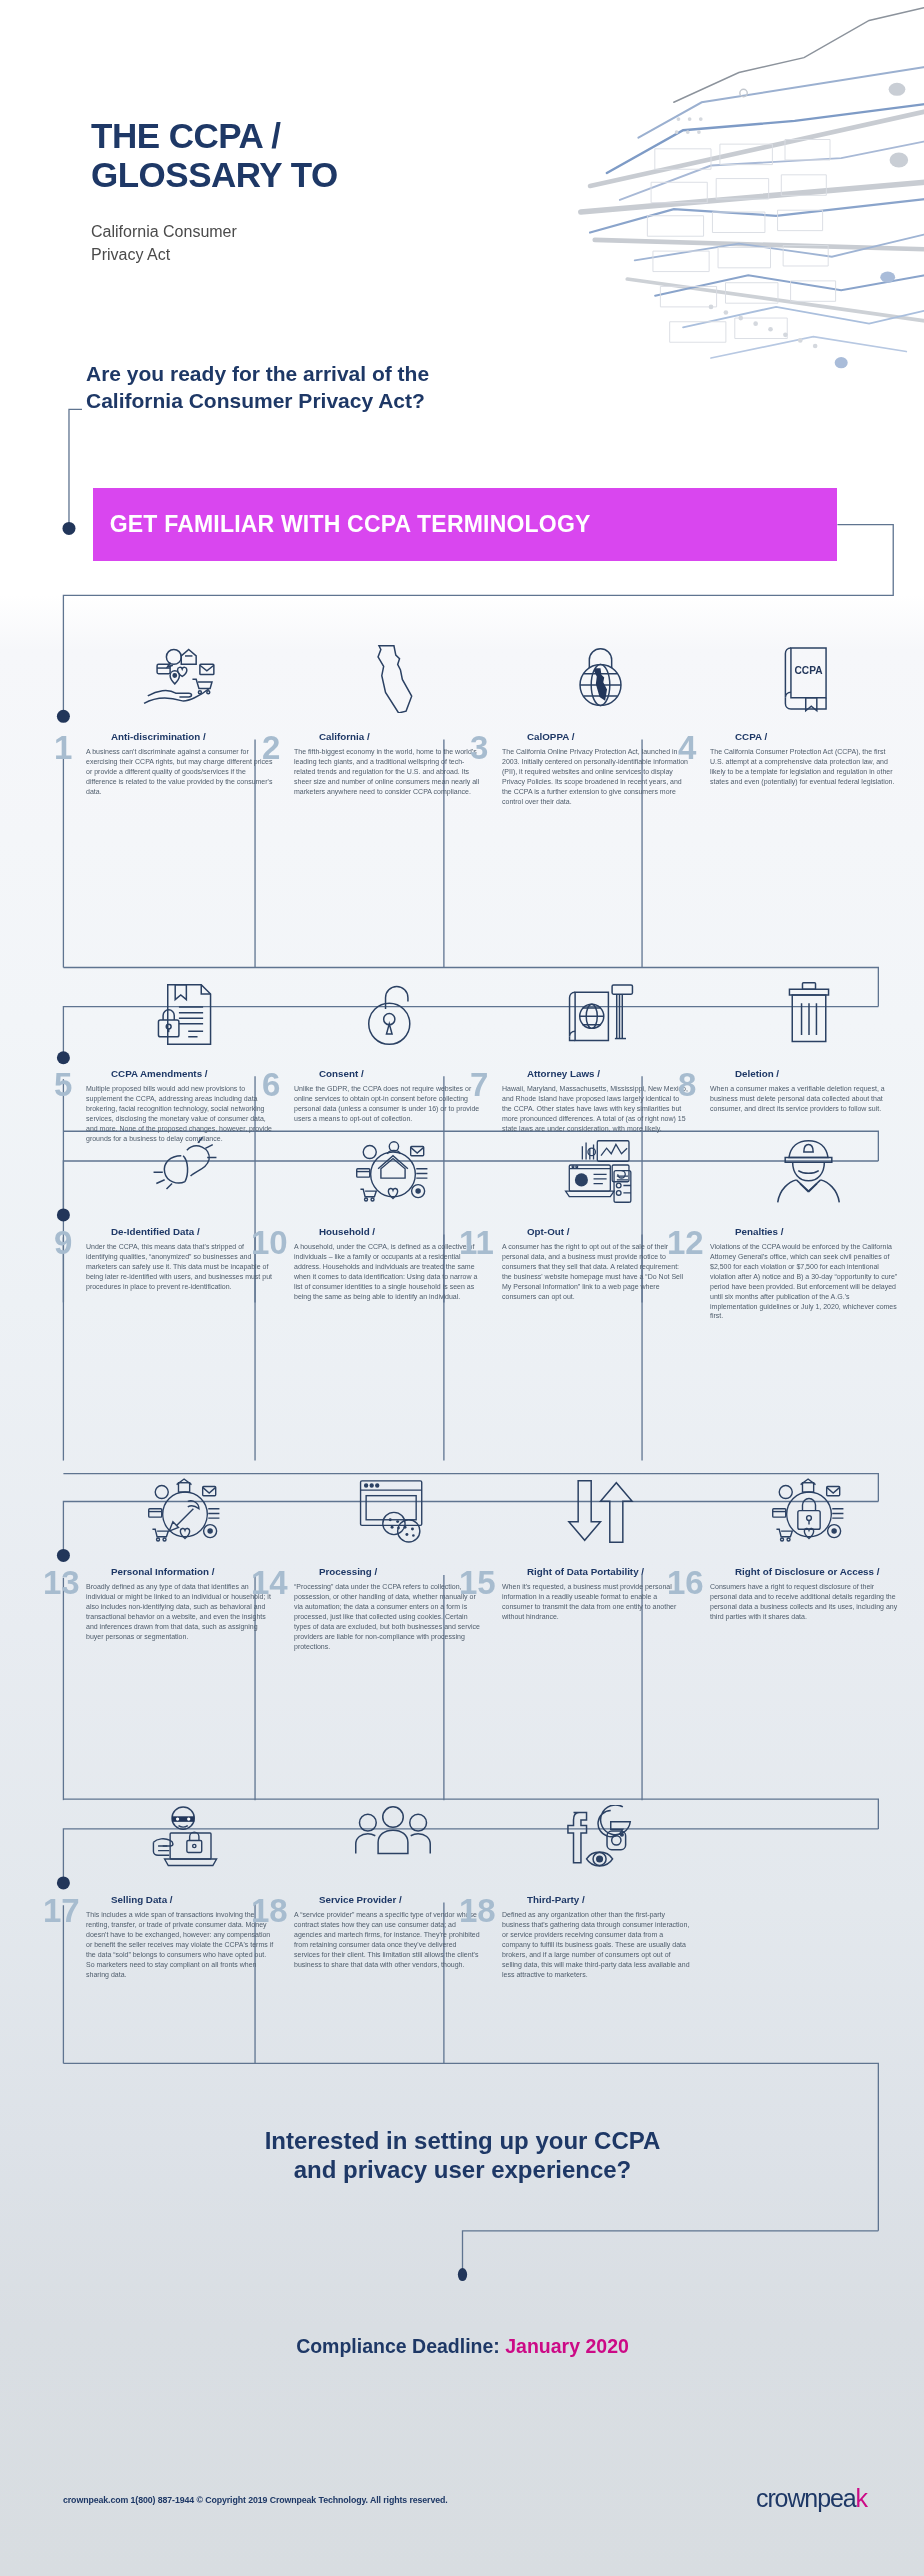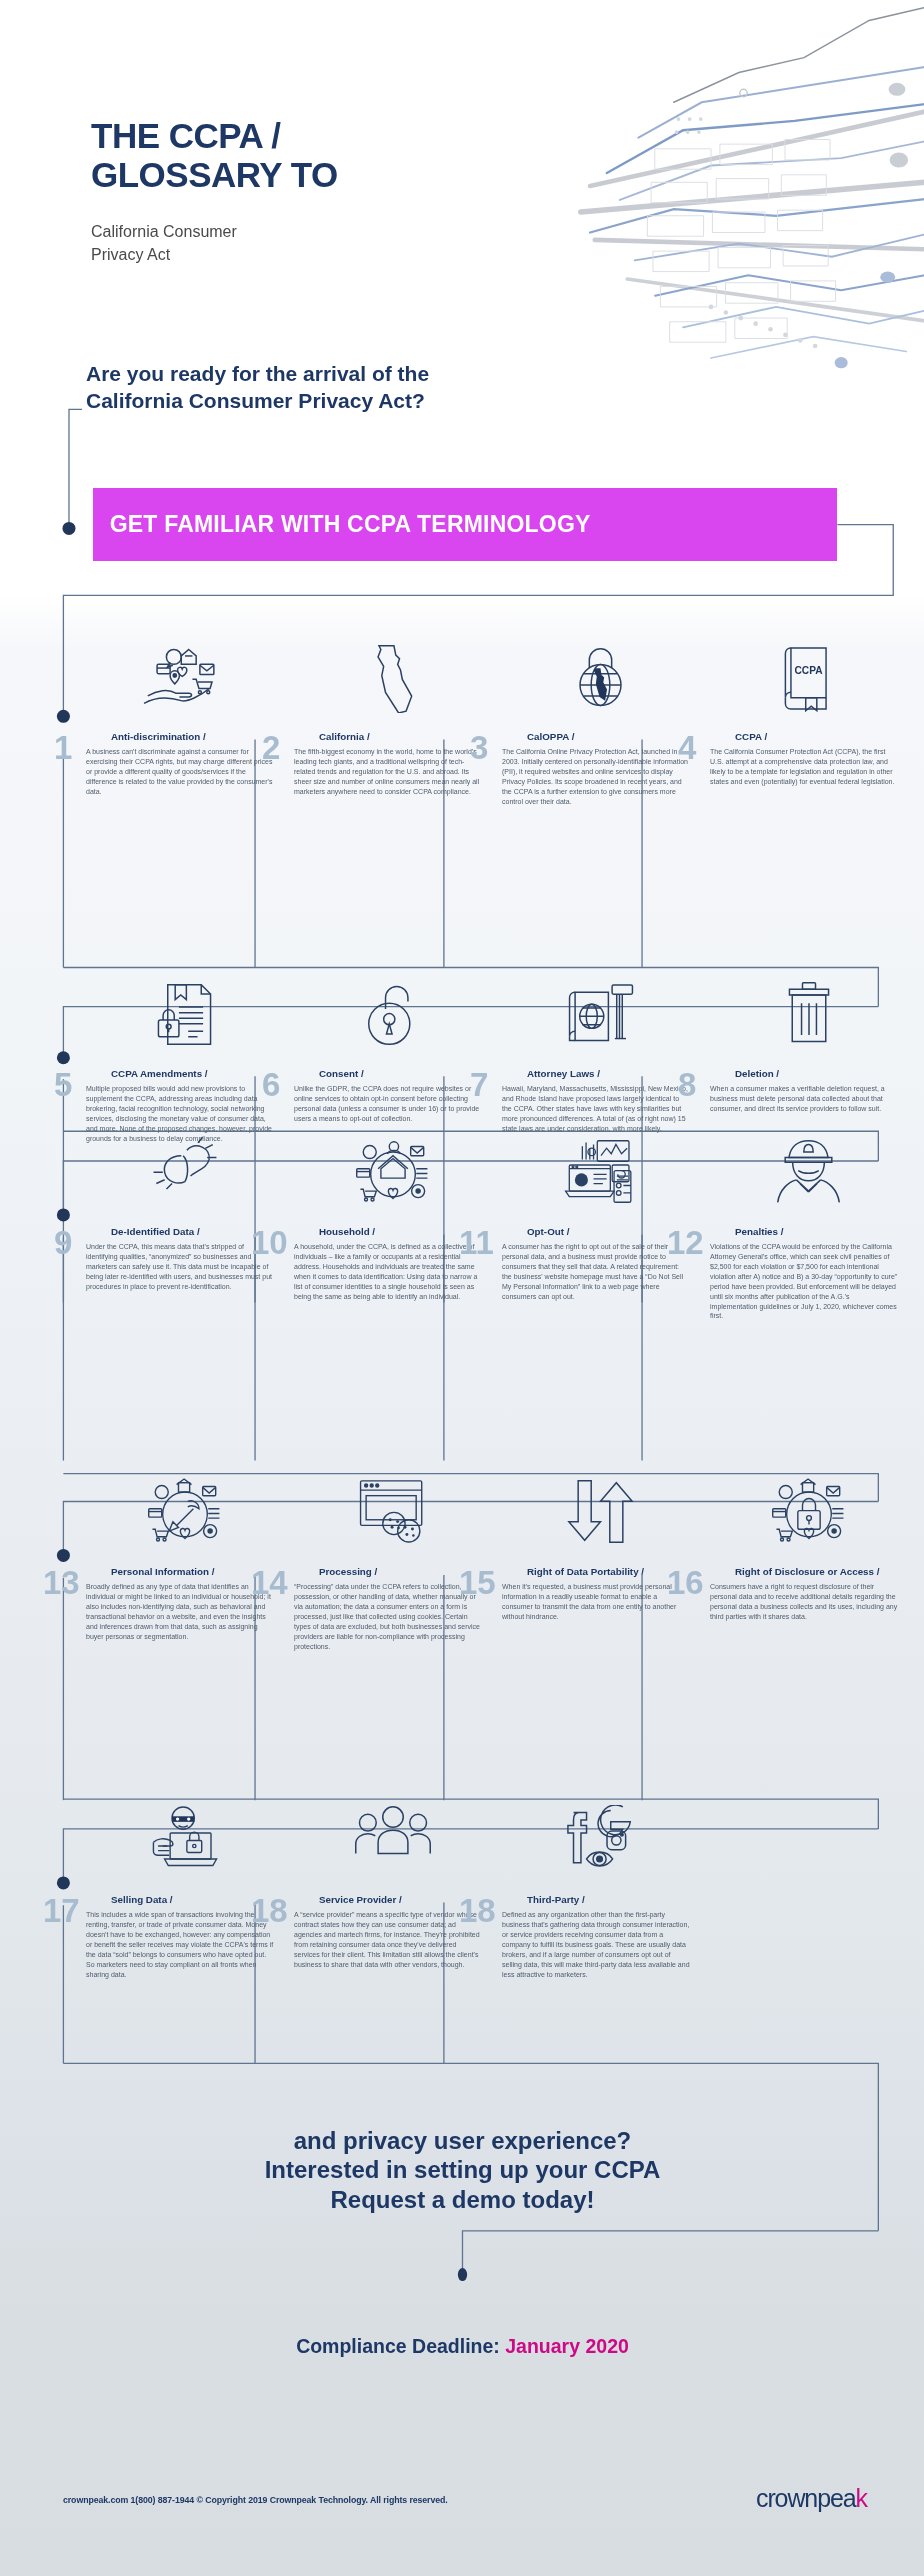--- a/index.html
+++ b/index.html
@@ -677,23 +677,22 @@
       <div class="cell-term">Third-Party /</div>
       <div class="cell-def">Defined as any organization other than the first-party business that's gathering data through consumer interaction, or service providers receiving consumer data from a company to fulfill its business goals. These are usually data brokers, and if a large number of consumers opt out of selling data, this will make third-party data less available and less attractive to marketers.</div>
     </div>
 
     <div class="cell"></div>
   </div>
 
 </div>
 
 <div class="outro">
+  <div class="outro-text">Interested in setting up your CCPA</div>
   <div class="outro-text">and privacy user experience?</div>
-  <div class="outro-text">Interested in setting up your CCPA</div>
-  <div class="outro-text">Request a demo today!</div>
 </div>
 
 <div class="deadline">
   <span>Compliance Deadline:</span>
   <span class="val">January 2020</span>
 </div>
 
 <div class="footer">
   <div class="footer-legal">crownpeak.com  1(800) 887-1944 © Copyright 2019 Crownpeak Technology. All rights reserved.</div>
   <div class="footer-logo"><span>crownpea</span><span class="k">k</span></div>

